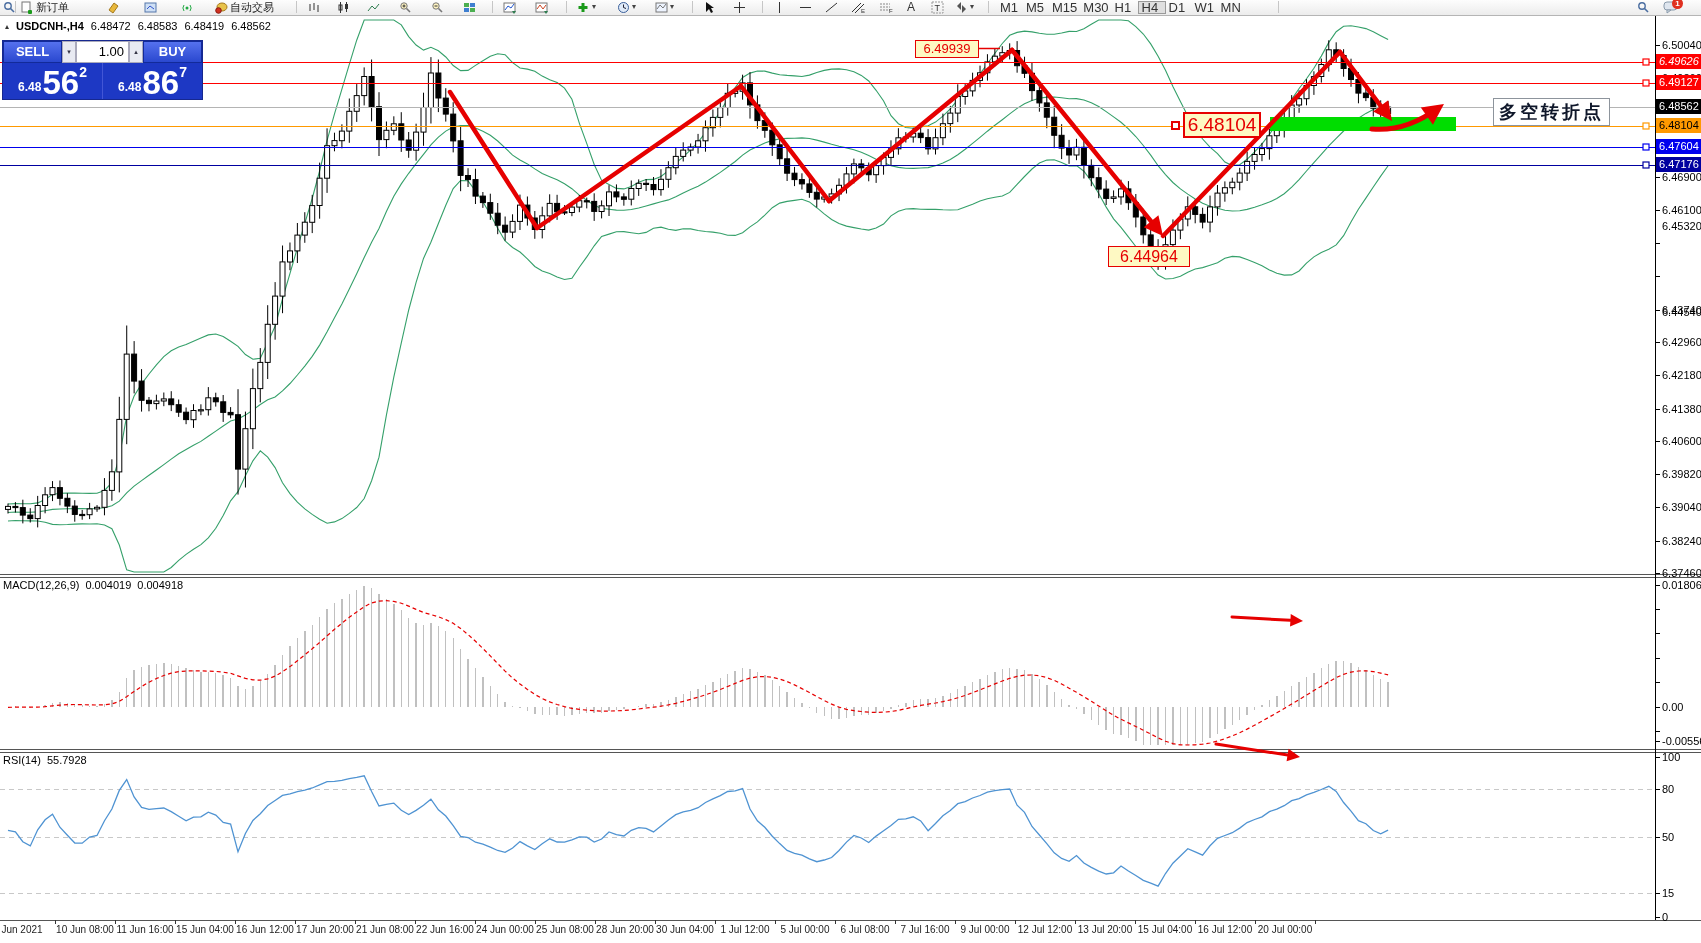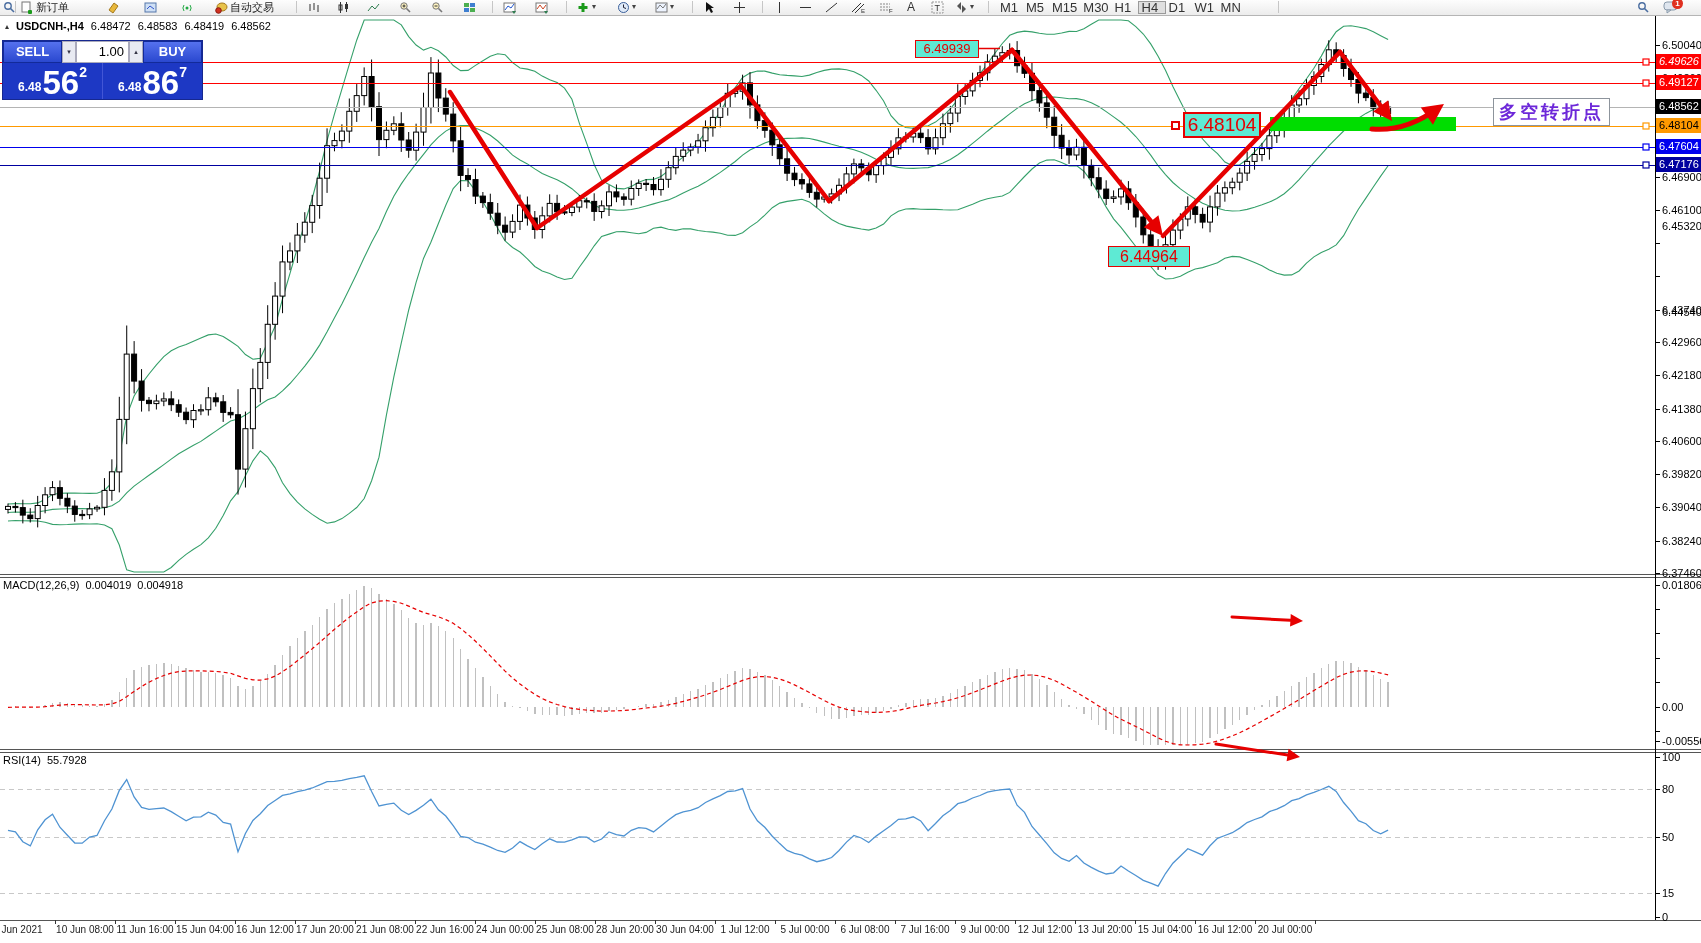--- a/index.html
+++ b/index.html
@@ -43,26 +43,26 @@
   .tp-price{flex:1;display:flex;align-items:flex-end;justify-content:center;color:#fff;padding-bottom:1px;}
   .tp-price:first-child{border-right:1px solid #4256d6;}
   .pp-small{font-size:12px;font-weight:bold;margin:0 1px 4px 0;}
   .pp-big{font-size:33px;font-weight:bold;line-height:30px;}
   .pp-sup{font-size:14px;font-weight:bold;align-self:flex-start;margin-top:1px;}
   
   .panel-label{position:absolute;left:3px;z-index:4;font-size:11px;color:#000;display:flex;gap:6px;}
   #macd-label-row{top:579px;}
   #rsi-label-row{top:754px;}
   
-  .ann{position:absolute;z-index:4;background:#5eead4;color:#e60000;text-align:center;box-sizing:border-box;}
+  .ann{position:absolute;z-index:4;background:#fef9c3;color:#e60000;text-align:center;box-sizing:border-box;}
   #ann-high{left:915px;top:40px;width:64px;height:18px;border:1px solid #e60000;font-size:13px;line-height:16px;}
   #ann-support{left:1183px;top:112px;width:78px;height:26px;border:2px solid #e60000;font-size:19px;line-height:22px;}
   #ann-low{left:1108px;top:246px;width:82px;height:21px;border:1px solid #e60000;font-size:16px;line-height:19px;}
   #ann-turn{position:absolute;left:1493px;top:98px;z-index:4;background:#fff;border:1px solid #8d949c;
-            color:#6d28d9;font-size:18px;font-weight:bold;letter-spacing:3px;padding:1px 5px;white-space:nowrap;}
+            color:#0f172a;font-size:18px;font-weight:bold;letter-spacing:3px;padding:1px 5px;white-space:nowrap;}
 </style>
 </head>
 <body>
 
 <div id="screen">
 
   <div id="toolbar">
     <div class="tbtn" style="left:2px">
       <svg width="13" height="13">
           <circle cx="5" cy="5" r="3.2" fill="none" stroke="#4a6da0" stroke-width="1.4"></circle>

